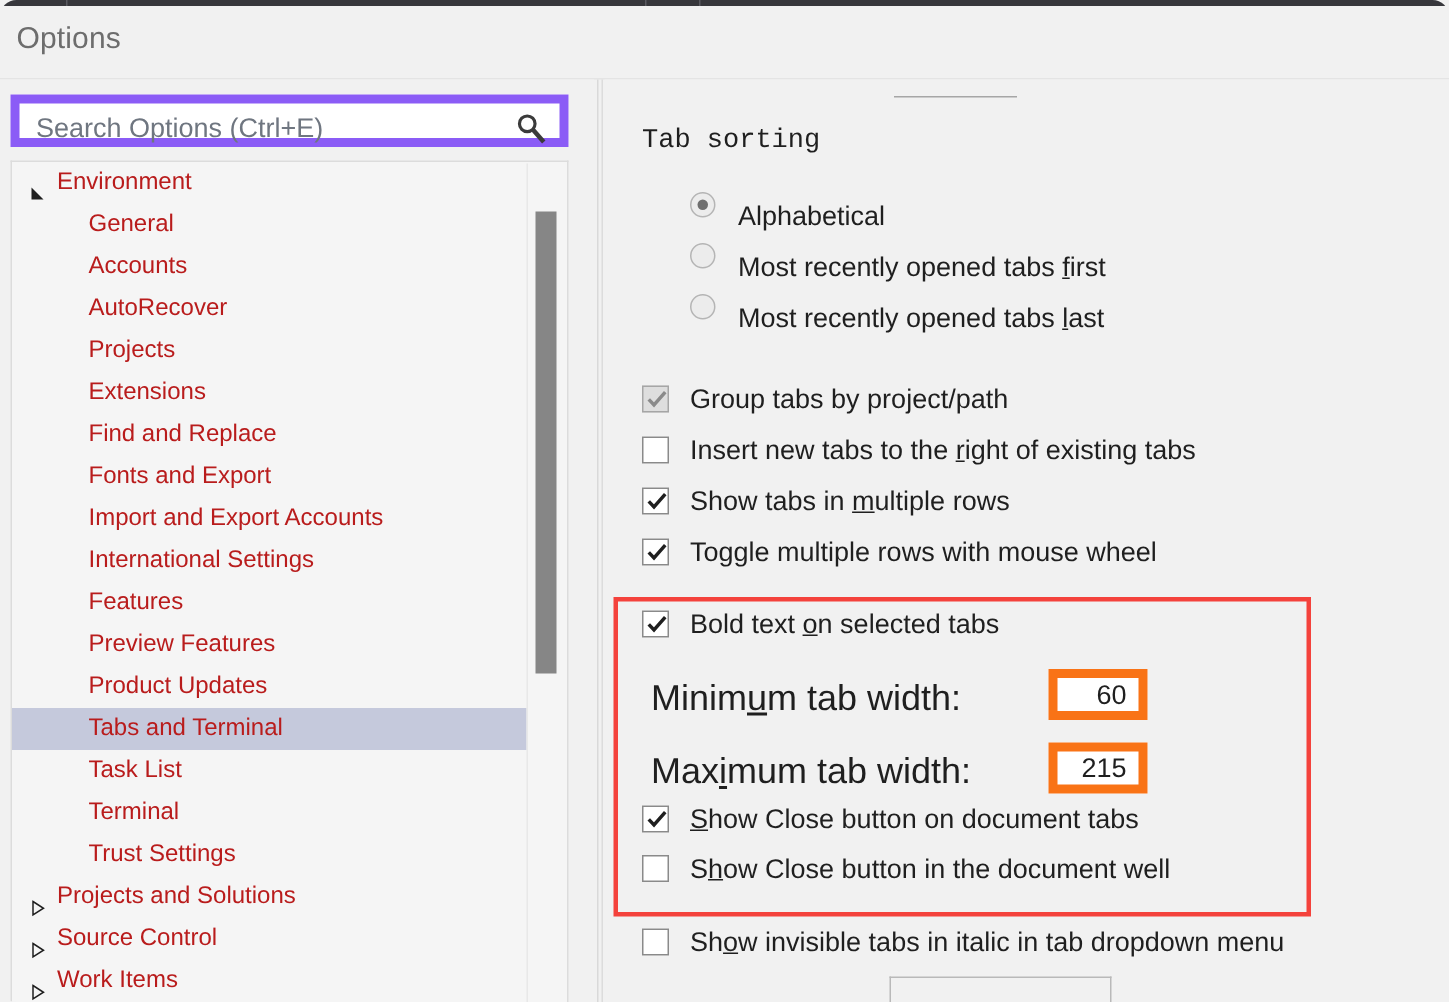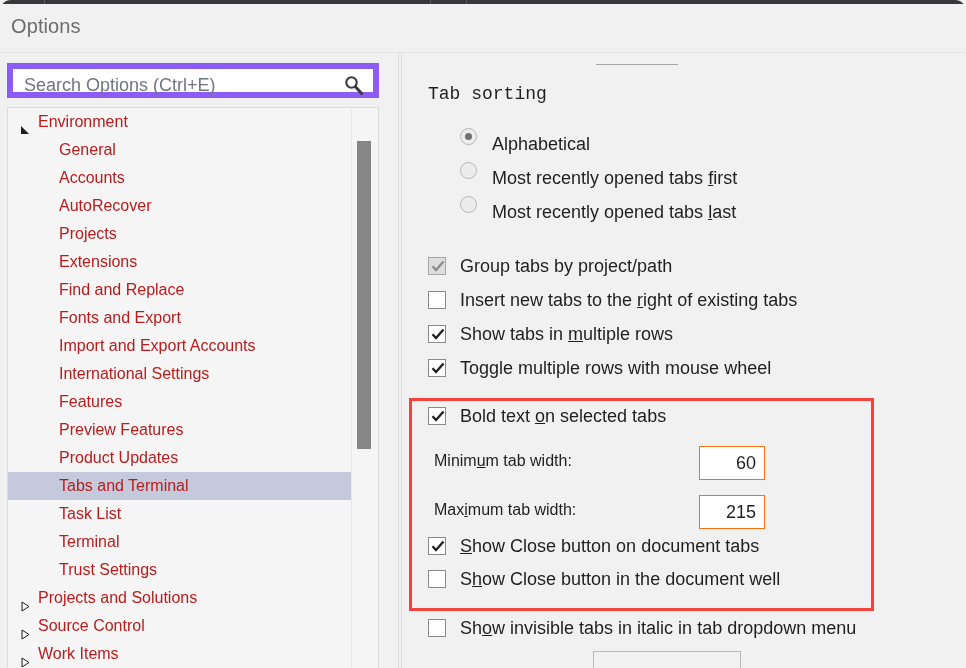--- a/index.html
+++ b/index.html
@@ -220,29 +220,29 @@
     color: #1f1f1f;
   }
   .field-row {
     position: absolute;
     height: 34px;
     white-space: nowrap;
   }
   .field-row .flabel {
     position: absolute;
     left: 0; top: 6px;
-    font-size: 16px;
+    font-size: 24px;
     color: #1f1f1f;
   }
   .numbox {
     position: absolute;
     top: 0;
     width: 66px; height: 34px;
     background: #ffffff;
-    border: 1px solid #f97316;
+    border: 6px solid #f97316;
     box-sizing: border-box;
   }
   .numbox input {
     width: 100%; height: 100%;
     border: 0; outline: 0;
     padding: 0 8px 0 0;
     margin: 0;
     box-sizing: border-box;
     background: transparent;
     text-align: right;

